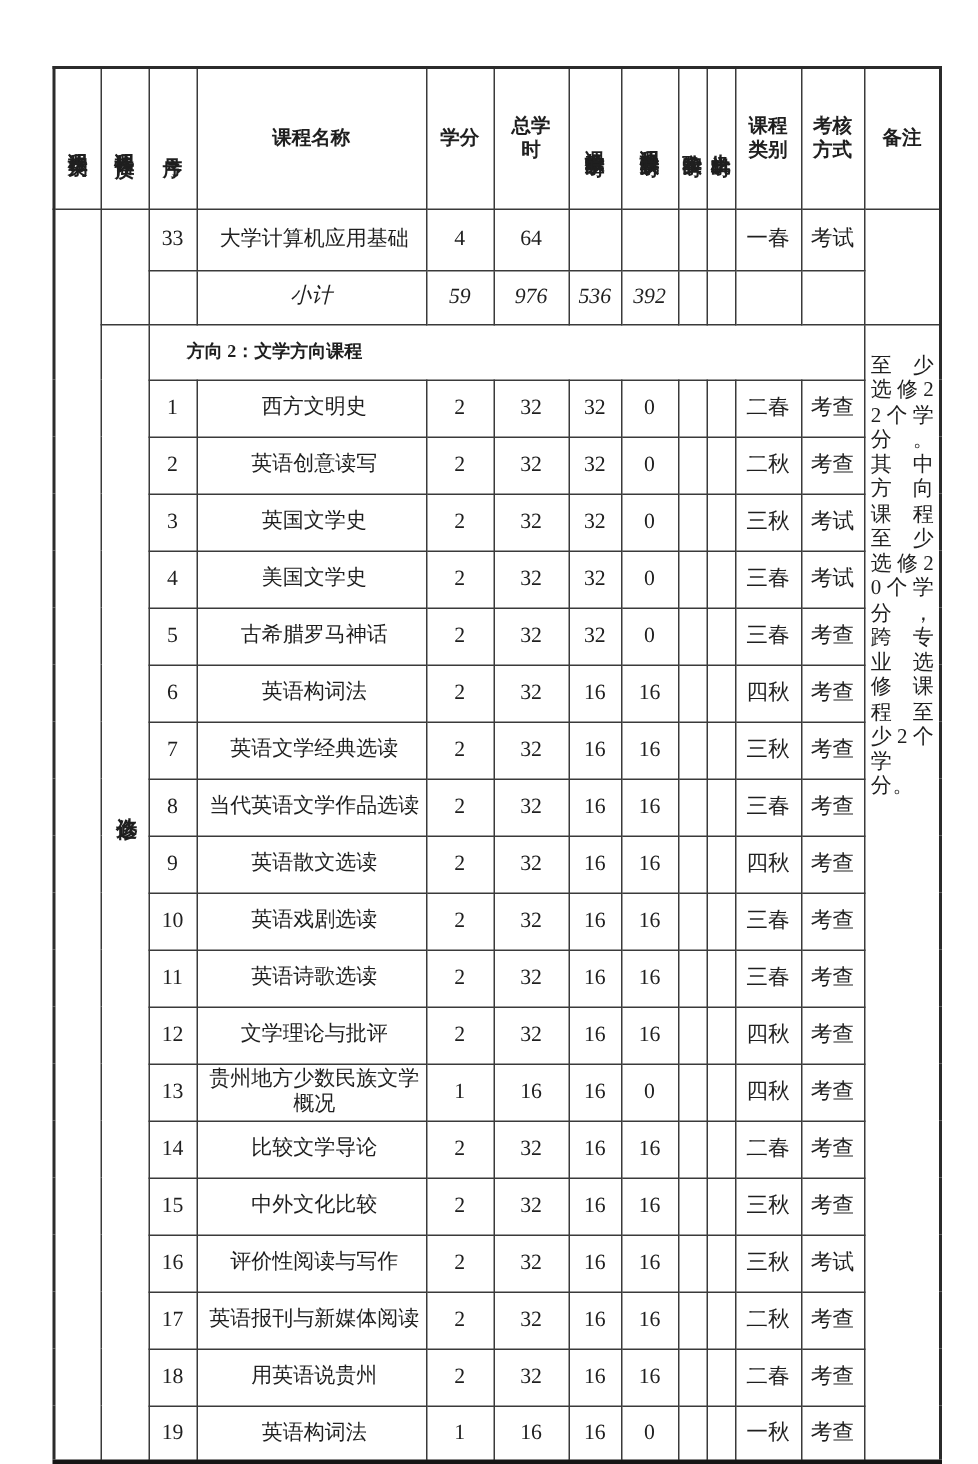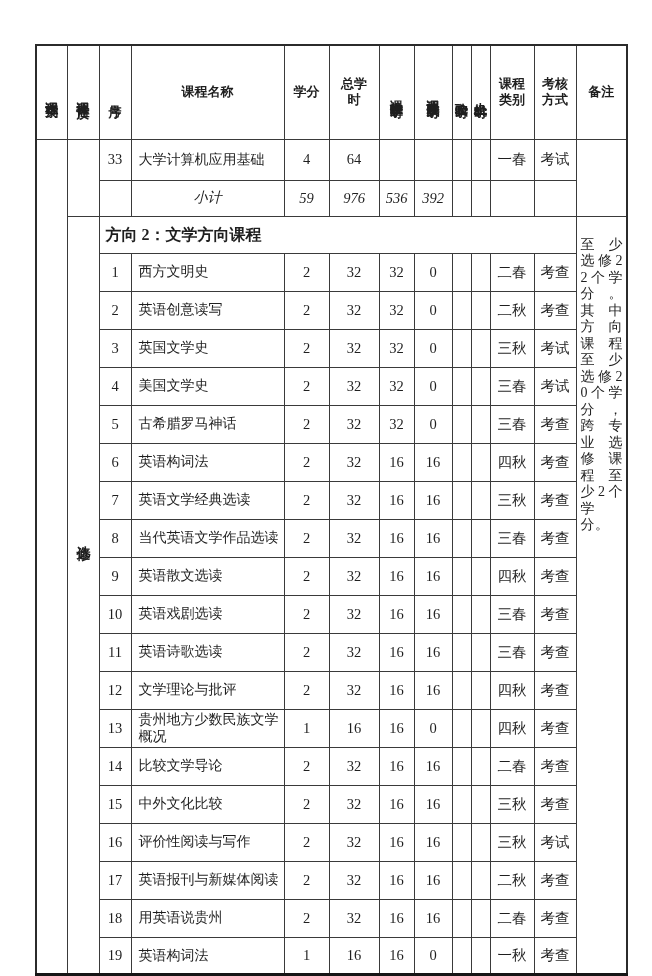--- a/index.html
+++ b/index.html
@@ -46,41 +46,41 @@
     margin: 0 auto;
   }
   .wrap2 { display: inline-block; width: 2.1em; text-align: center; }
 
   tr.row-carry-1 td { height: 41px; }
   tr.row-carry-2 td { height: 36px; font-style: italic; }
   tr.row-direction td { height: 37px; }
   tr.course-row td { height: 38px; }
 
   td.c-name {
-    text-align: left;
+    text-align: center;
     padding-left: 7px;
     padding-right: 3px;
     font-size: 14px;
   }
   td.c-num, td.c-seq { font-size: 14.5px; }
   td.cell-subtotal-label { text-align: center; }
 
   td.cell-nature {
     font-weight: bold;
     font-size: 14px;
     vertical-align: middle;
     padding-bottom: 126px; 
   }
   td.cell-category { background: #fff; }
 
   td.cell-direction {
     text-align: left;
     font-weight: bold;
-    font-size: 16px;
-    padding-left: 6px;
+    font-size: 12px;
+    padding-left: 25px;
   }
   td.cell-remark {
     vertical-align: top;
     text-align: justify;
     text-justify: inter-character;
     font-size: 14px;
     line-height: 16.5px;
     letter-spacing: 0.5px;
     padding: 20px 3px 0 4px;
     word-break: break-all;

